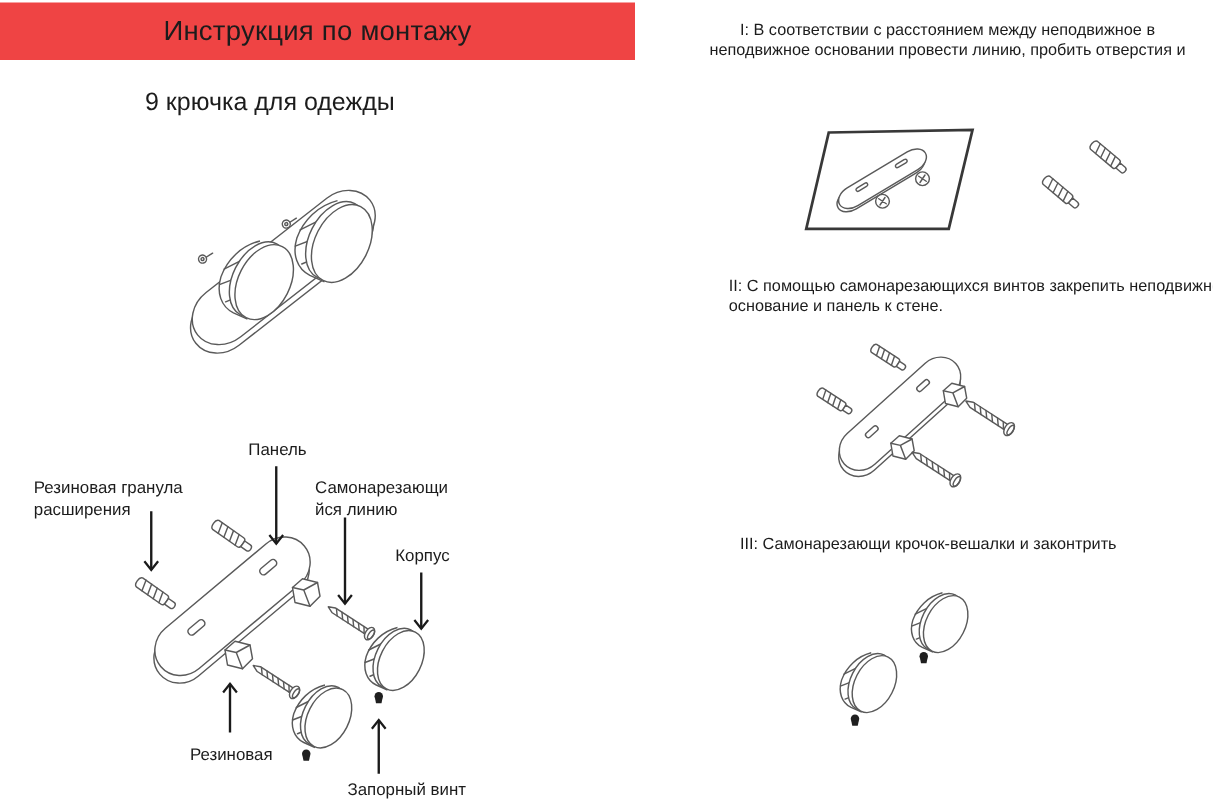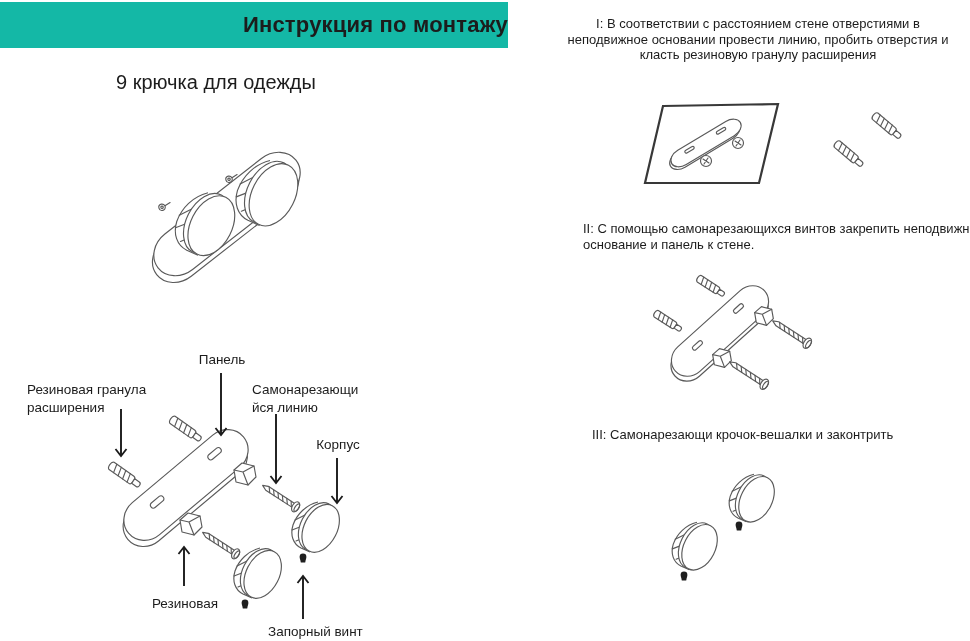--- a/index.html
+++ b/index.html
@@ -2,22 +2,22 @@
 <html><head>
 <meta charset="utf-8">
 <style>
   html,body{margin:0;padding:0;background:#ffffff;}
   #sheet{
     position:relative;width:970px;height:641px;background:#ffffff;
     font-family:"Liberation Sans","DejaVu Sans",sans-serif;color:#1c1c1c;overflow:hidden;
   }
   .abs{position:absolute;}
   .header-bar{
-    left:0;top:2px;width:508px;height:46px;background:#14b8a6;
-    display:flex;align-items:center;justify-content:flex-end;font-size:22px;letter-spacing:.2px;font-weight:bold;
+    left:0;top:2px;width:508px;height:46px;background:#ef4444;
+    display:flex;align-items:center;justify-content:center;font-size:22px;letter-spacing:.2px;
   }
   .subtitle{left:116px;top:71px;font-size:20px;}
   .step-text{font-size:13px;line-height:15.6px;}
   .step-text.centered{text-align:center;}
   .lbl{font-size:13.5px;line-height:17.5px;}
   .lbl.centered{text-align:center;}
   .ln{display:block;white-space:nowrap;}
   svg.draw{position:absolute;overflow:visible;}
   .la{stroke:#5a5a5a;stroke-width:1.15;fill:none;stroke-linecap:round;stroke-linejoin:round;}
   .la-f{stroke:#5a5a5a;stroke-width:1.15;fill:#ffffff;stroke-linejoin:round;}
@@ -164,28 +164,27 @@
   <div class="abs lbl" style="left:252px;top:381px">
     <span class="ln">Самонарезающи</span>
     <span class="ln">йся линию</span>
   </div>
   <div class="abs lbl centered" style="left:307px;top:436px;width:62px">
     <span class="ln">Корпус</span>
   </div>
   <div class="abs lbl centered" style="left:150px;top:595px;width:70px">
     <span class="ln">Резиновая</span>
   </div>
-  <div class="abs lbl" style="left:268px;top:623px">
+  <div class="abs lbl" style="left:278px;top:623px">
     <span class="ln">Запорный винт</span>
   </div>
 
   <div class="abs step-text centered" style="left:547px;top:16px;width:422px">
-    <span class="ln">I: В соответствии с расстоянием стене отверстиями в</span>
+    <span class="ln">I: В соответствии с расстоянием между неподвижное в</span>
     <span class="ln">неподвижное основании провести линию, пробить отверстия и</span>
-    <span class="ln">класть резиновую гранулу расширения</span>
   </div>
   <svg class="draw" style="left:630px;top:90px" width="290" height="105" viewBox="0 0 290 105">
     <path d="M 33,16 L 148,14 L 129,93 L 15,93 Z" fill="#ffffff" stroke="#383838" stroke-width="2.2" stroke-linejoin="miter"></path>
     <g transform="translate(76,53) rotate(-31) scale(0.8,0.55)">
       <use href="#sym-panel"></use>
       <use href="#sym-slot" transform="translate(24,-5)"></use>
       <use href="#sym-slot" transform="translate(-22,-5)"></use>
     </g>
     <g transform="translate(108,53)">
         <use href="#sym-screwhead"></use>

